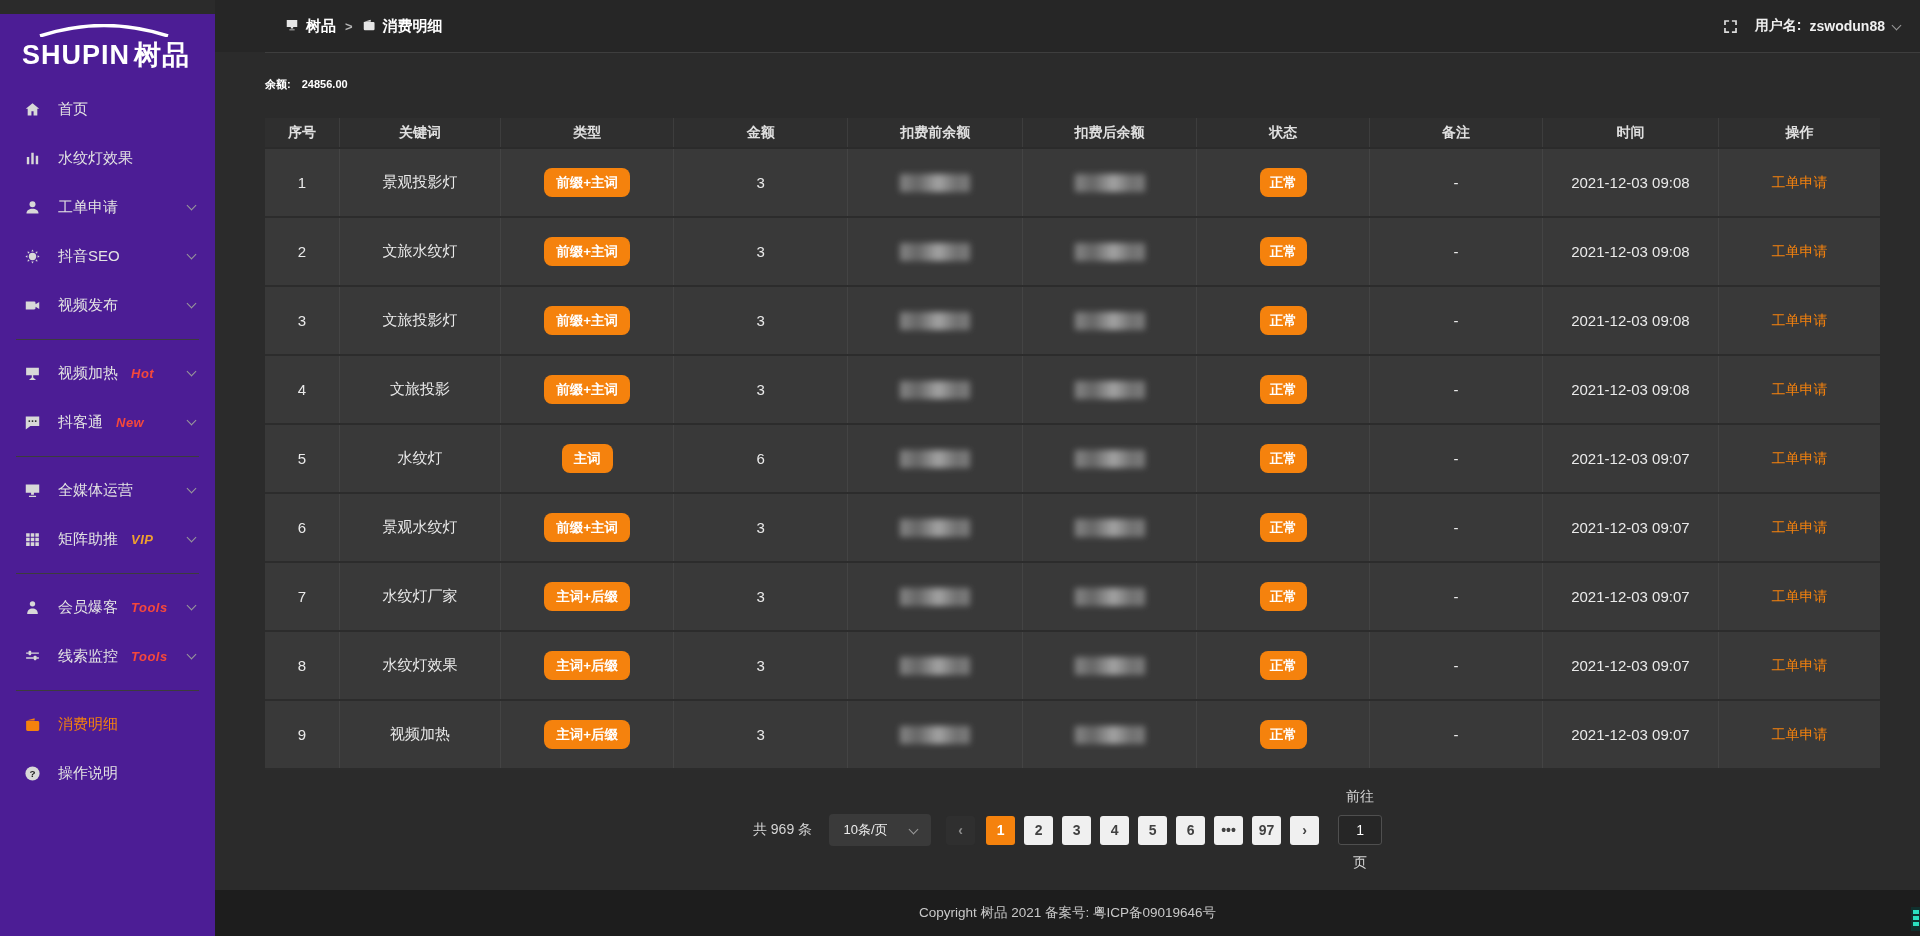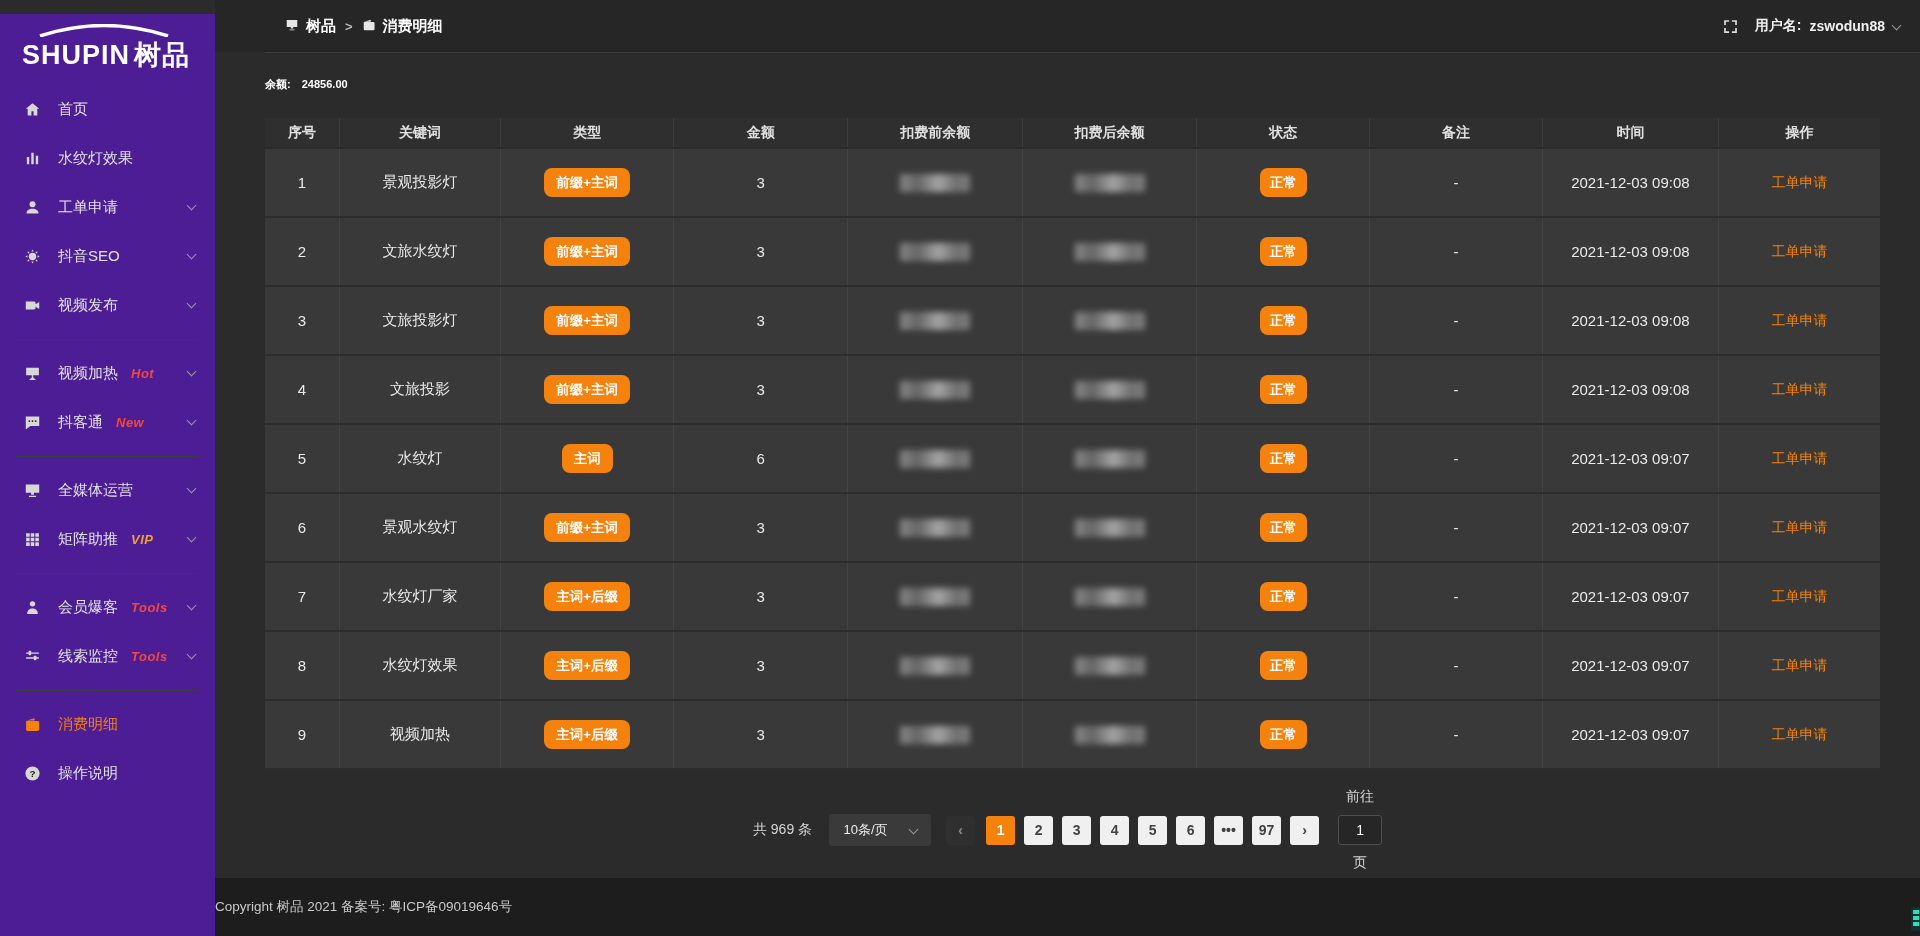--- a/index.html
+++ b/index.html
@@ -54,21 +54,21 @@
   .pager { display:flex; align-items:center; justify-content:center; gap:9px; margin-top:18px; font-size:14px; color:#d6d6d6; }
   .pg-select { display:flex; align-items:center; justify-content:center; gap:22px; width:102px; height:32px; background:#3a3a3a; border-radius:4px; color:#ececec; font-size:13px; cursor:pointer; margin-right:6px; }
   .pg-select .chev { margin:0 0 2px 0; }
   .pg-btn { min-width:29px; height:29px; display:flex; align-items:center; justify-content:center; background:#f0f0f0; color:#414141; border:none; border-radius:3px; font-size:14px; font-weight:bold; cursor:pointer; font-family:"Liberation Sans",sans-serif; padding:0 6px; }
   .pg-btn.active { background:#f5820d; color:#fff; }
   .pg-btn.prev { background:#2f2f2f; color:#8d8d8d; margin-right:2px; }
   .pg-total { margin-right:8px; }
   .goto { display:flex; align-items:center; gap:9px; margin-left:10px;flex-direction:column; }
   .goto input { width:44px; height:30px; background:#262626; border:1px solid #4f4f4f; border-radius:3px; color:#fff; text-align:center; font-size:14px; font-family:"Liberation Sans",sans-serif; }
   
-  .footer { position:absolute; left:215px; right:0; bottom:0; height:58px; background:#1d1d1d; display:flex; align-items:center; color:#c9c9c9; font-size:13.5px; z-index:2; }
+  .footer { position:absolute; left:215px; right:0; bottom:0; height:46px; background:#1d1d1d; display:flex; align-items:center; justify-content:center; color:#c9c9c9; font-size:13.5px; z-index:2; }
   .mini-widget { position:absolute; right:0; bottom:5px; width:9px; height:24px; background:#10312e; display:flex; flex-direction:column; gap:2px; padding:3px 1.5px; z-index:5; }
   .mini-widget i { display:block; height:4px; background:#2be0c0; }
 </style>
 </head>
 <body>
 
 <div class="sidebar">
   <div class="logo">
     <svg width="150" height="13" viewBox="0 0 150 13">
       <path d="M6 12 Q 70 -9 134 12" stroke="#ffffff" stroke-width="3.5" fill="none"></path>

